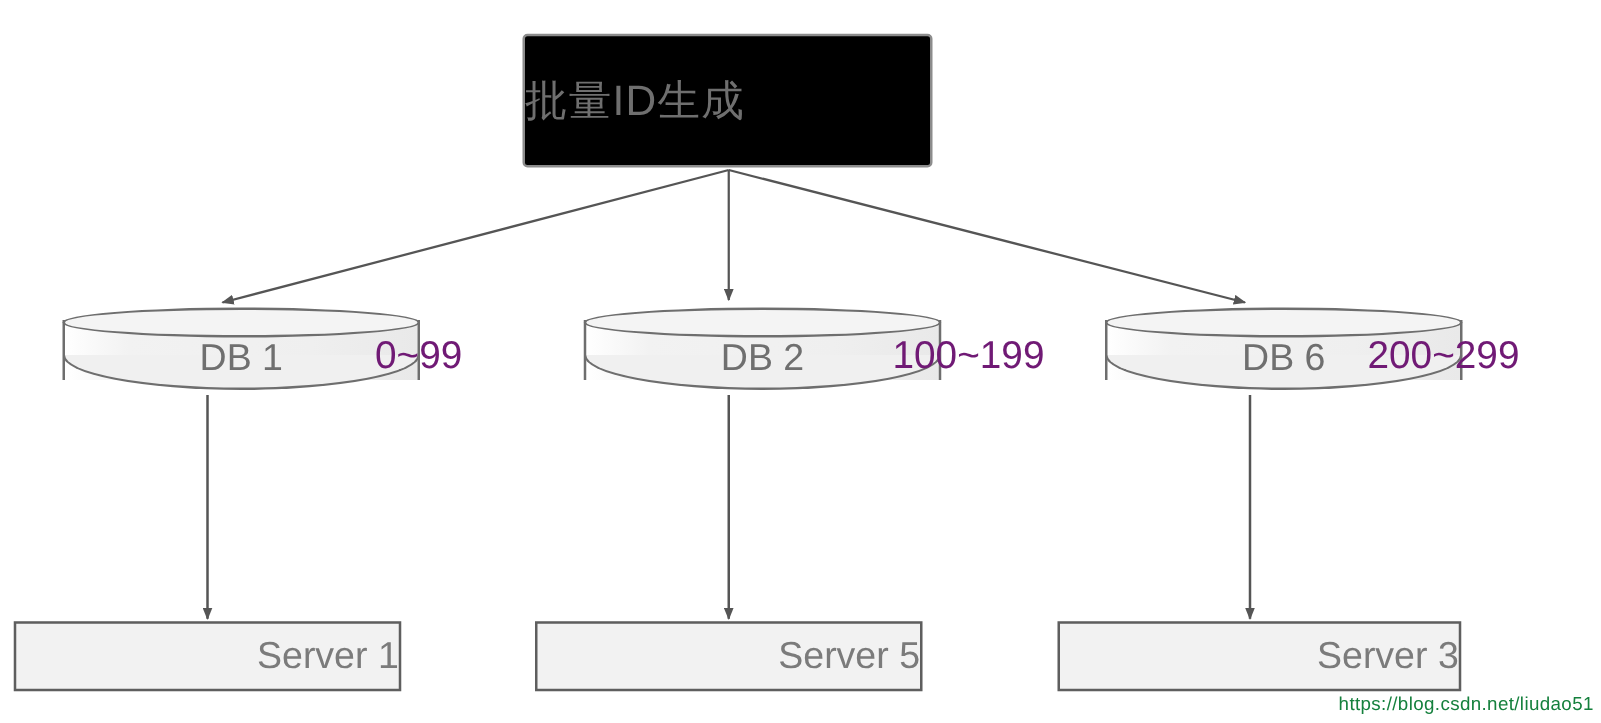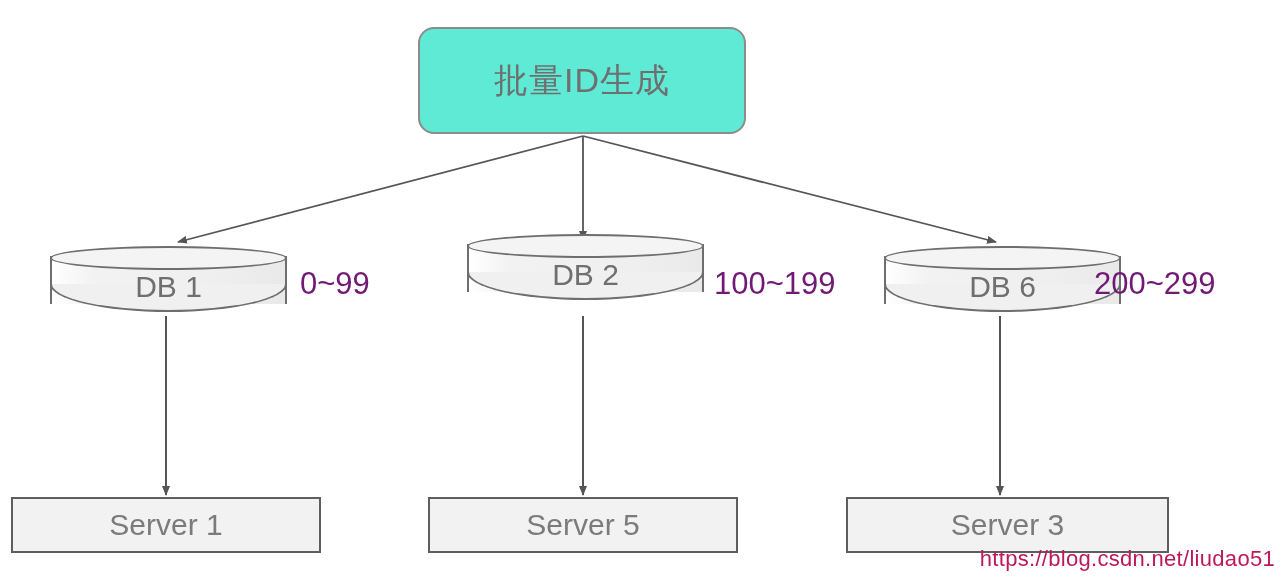--- a/index.html
+++ b/index.html
@@ -26,37 +26,37 @@
 
   
   .top-box {
     position: absolute;
     left: 418px;
     top: 27px;
     width: 328px;
     height: 107px;
     box-sizing: border-box;
     border: 2px solid #8c8c8c;
-    border-radius: 16px;
-    background: #5eead4;
+    border-radius: 4px;
+    background: #000000;
     display: flex;
     align-items: center;
-    justify-content: center;
+    justify-content: flex-start;
   }
   .top-box-label {
     font-size: 34px;
     color: #6f6f6f;
     letter-spacing: 1px;
     white-space: nowrap;
   }
 
   
   .db {
     position: absolute;
-    width: 237px;
+    width: 286px;
     height: 68px;
   }
   .db .body {
     position: absolute;
     left: 0;
     top: 10px;
     width: 100%;
     height: 48px;
     box-sizing: border-box;
     border-left: 2px solid #6e6e6e;
@@ -106,35 +106,35 @@
 
   
   .server-box {
     position: absolute;
     height: 56px;
     box-sizing: border-box;
     border: 2px solid #5e5e5e;
     background: #f2f2f2;
     display: flex;
     align-items: center;
-    justify-content: center;
+    justify-content: flex-end;
   }
   .server-label {
     font-size: 30px;
     color: #7b7b7b;
     white-space: nowrap;
   }
 
   
   .watermark {
     position: absolute;
     right: 6px;
     bottom: 6px;
-    font-size: 22px;
-    color: #be185d;
+    font-size: 15px;
+    color: #15803d;
     white-space: nowrap;
     letter-spacing: 0.3px;
   }
 </style>
 </head>
 <body>
 
 <div id="canvas">
 
   <svg id="edges" viewBox="0 0 1281 578" width="1281" height="578" xmlns="http://www.w3.org/2000/svg">
@@ -158,21 +158,21 @@
   </div>
 
   <div class="db" style="left:50px; top:246px;">
     <div class="body"></div>
     <div class="bottom-cap"></div>
     <div class="top-cap"></div>
     <div class="db-label">DB 1</div>
   </div>
   <div class="range-label" style="left:300px; top:266px;">0~99</div>
 
-  <div class="db" style="left:467px; top:234px;">
+  <div class="db" style="left:467px; top:246px;">
     <div class="body"></div>
     <div class="bottom-cap"></div>
     <div class="top-cap"></div>
     <div class="db-label">DB 2</div>
   </div>
   <div class="range-label" style="left:714px; top:266px;">100~199</div>
 
   <div class="db" style="left:884px; top:246px;">
     <div class="body"></div>
     <div class="bottom-cap"></div>

